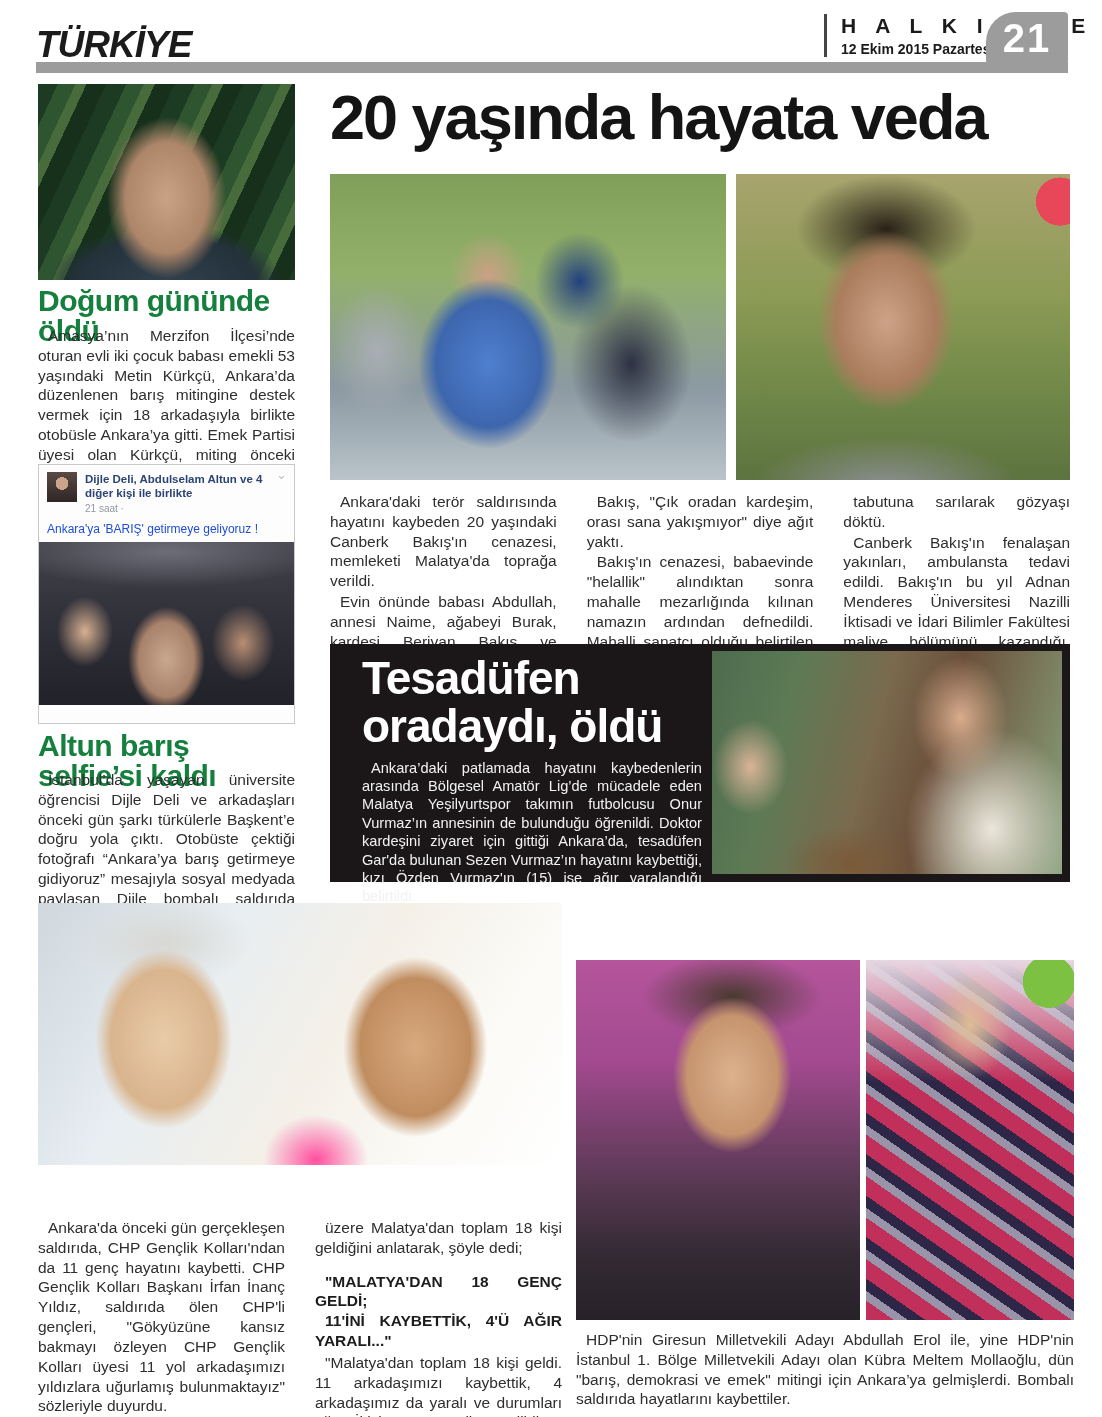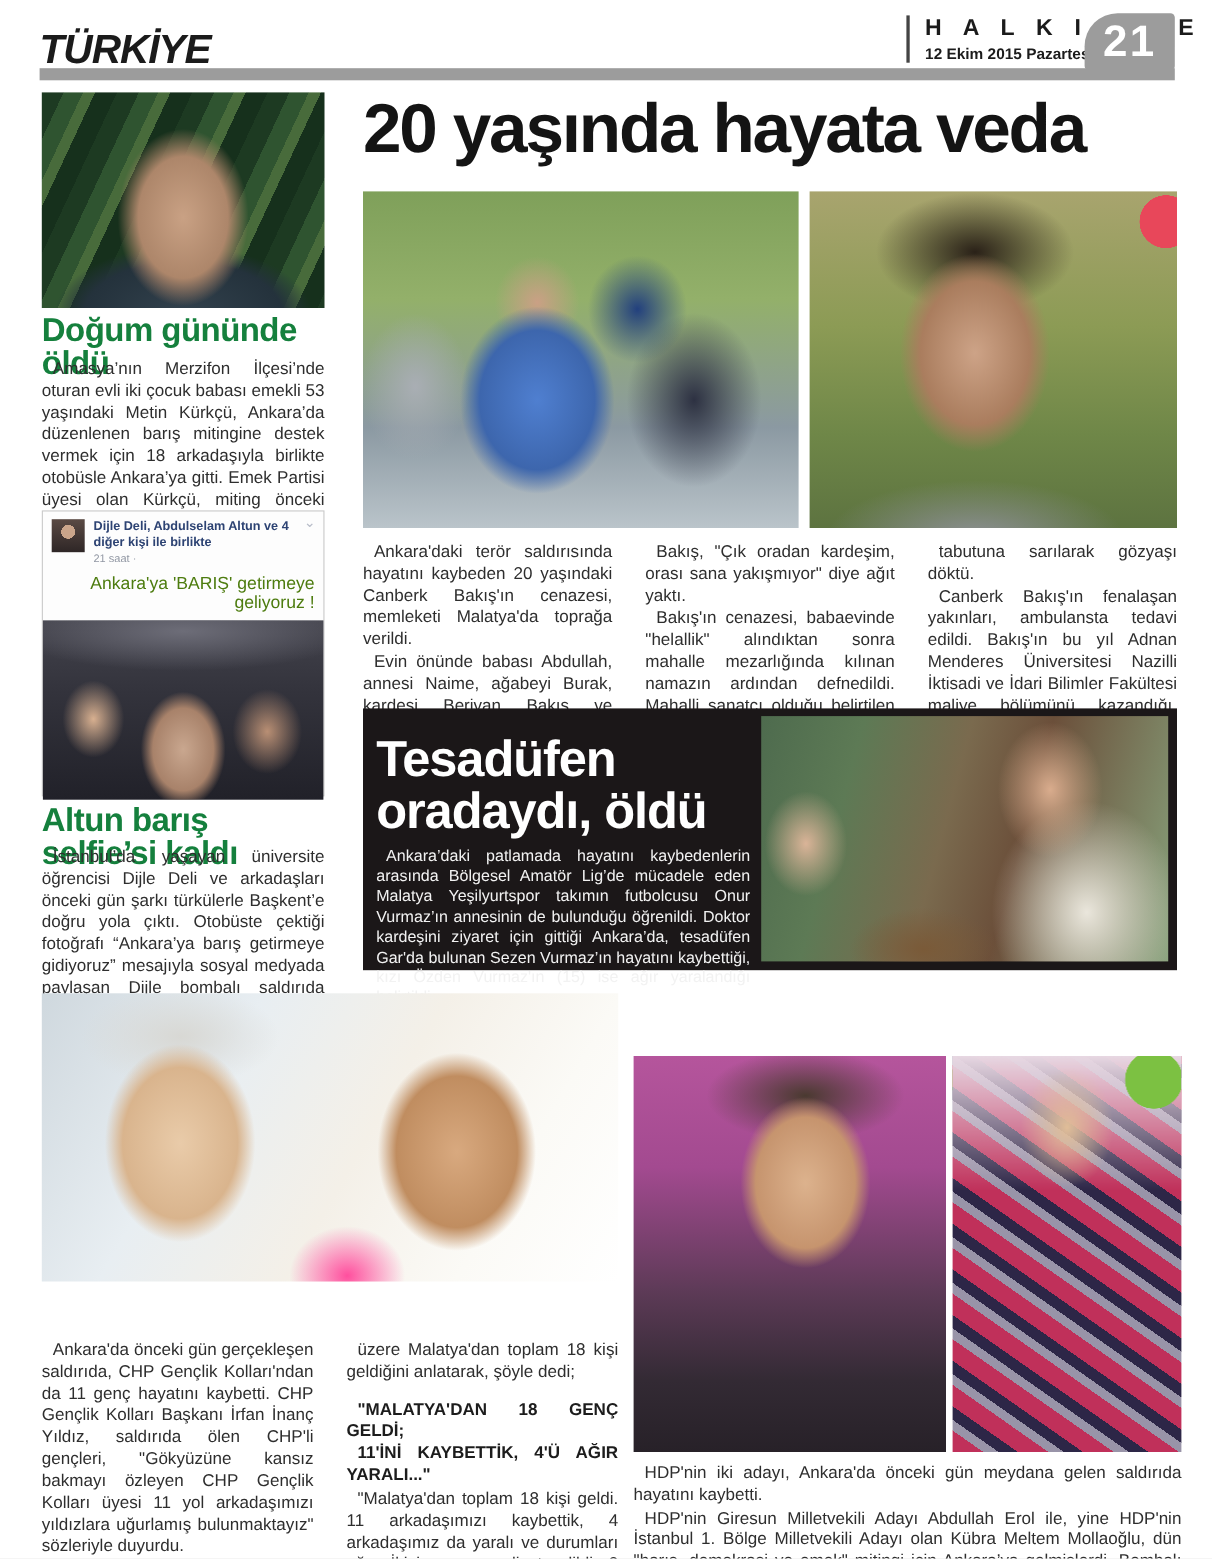--- a/index.html
+++ b/index.html
@@ -72,26 +72,26 @@
   
   .fb-card{left:38px;top:464px;width:257px;height:260px;background:#fdfdfd;
            border:1px solid #c9c9c9;box-sizing:border-box;}
   .fb-head{position:relative;padding:7px 8px 4px 8px;}
   .fb-avatar{position:absolute;left:8px;top:7px;width:30px;height:30px;
      background:radial-gradient(circle 9px at 50% 38%, #caa58b 0 70%, rgba(0,0,0,0) 71%),
                 linear-gradient(180deg,#5a4a44 0%,#2e2626 100%);}
   .fb-name{margin-left:38px;font-size:11.5px;font-weight:700;color:#2d4373;line-height:1.25;}
   .fb-meta{margin-left:38px;font-size:10px;color:#9197a3;margin-top:2px;}
   .fb-chevron{position:absolute;right:7px;top:2px;color:#b8bdc9;font-size:13px;}
-  .fb-msg{padding:4px 8px 6px 8px;font-size:16px;color:#4d7c0f;text-align:right;}
+  .fb-msg{padding:4px 8px 6px 8px;font-size:12px;color:#1d4ed8;}
   .fb-photo{width:100%;height:163px;}
   
   .tesaduf-box{left:330px;top:644px;width:740px;height:238px;background:#1b1718;
                display:flex;box-sizing:border-box;}
-  .tesaduf-left{width:362px;padding:22px 10px 0 12px;box-sizing:border-box;}
+  .tesaduf-left{width:362px;padding:11px 10px 0 12px;box-sizing:border-box;margin-left:20px;}
   .tesaduf-title{font-size:46px;font-weight:800;color:#ffffff;line-height:1.04;letter-spacing:-1px;}
   .tesaduf-title span{display:block;}
   .tesaduf-body{margin-top:8px;font-size:14.6px;line-height:1.26;color:#f2f2f2;
                 text-align:justify;text-indent:9px;}
   .tesaduf-photo{flex:1;margin:7px 8px 8px 0;}
   
   .cols{display:flex;gap:30px;}
   .cols .col{flex:1;}
   .chp-subhead{font-weight:800;color:#1c1c1c;margin-top:14px;margin-bottom:2px;}
   .chp-subhead span{display:block;text-indent:10px;}
@@ -180,17 +180,16 @@
       <p>"Malatya'dan toplam 18 kişi geldi. 11 arkadaşımızı kaybettik, 4 arkadaşımız da yaralı ve durumları ağır. İkisi gece ameliyat edildi. 3 arkadaşımız ise, saldırının gerçekleştiği anda, su almak ya da benzeri ihtiyaçlar için gruptan ayrıldıklarından olaydan yara almadan kurtuldular."</p>
     </div>
   </div>
 
   <div class="abs" style="left:576px;top:960px;width:498px;height:360px;display:flex;">
     <div class="ph ph-hdp-man" style="width:57%;height:100%;"></div>
     <div style="width:6px;height:100%;background:#fff;"></div>
     <div class="ph ph-hdp-woman" style="flex:1;height:100%;"></div>
   </div>
   <div class="abs body-txt" style="left:576px;top:1330px;width:498px;">
-    <p>HDP'nin iki adayı, Ankara'da önceki gün meydana gelen saldırıda hayatını kaybetti.</p>
     <p>HDP'nin Giresun Milletvekili Adayı Abdullah Erol ile, yine HDP'nin  İstanbul 1. Bölge Milletvekili Adayı olan Kübra Meltem Mollaoğlu, dün "barış, demokrasi ve emek" mitingi için  Ankara’ya gelmişlerdi.  Bombalı saldırıda hayatlarını kaybettiler.</p>
   </div>
 
 </div>
 
 </body></html>

